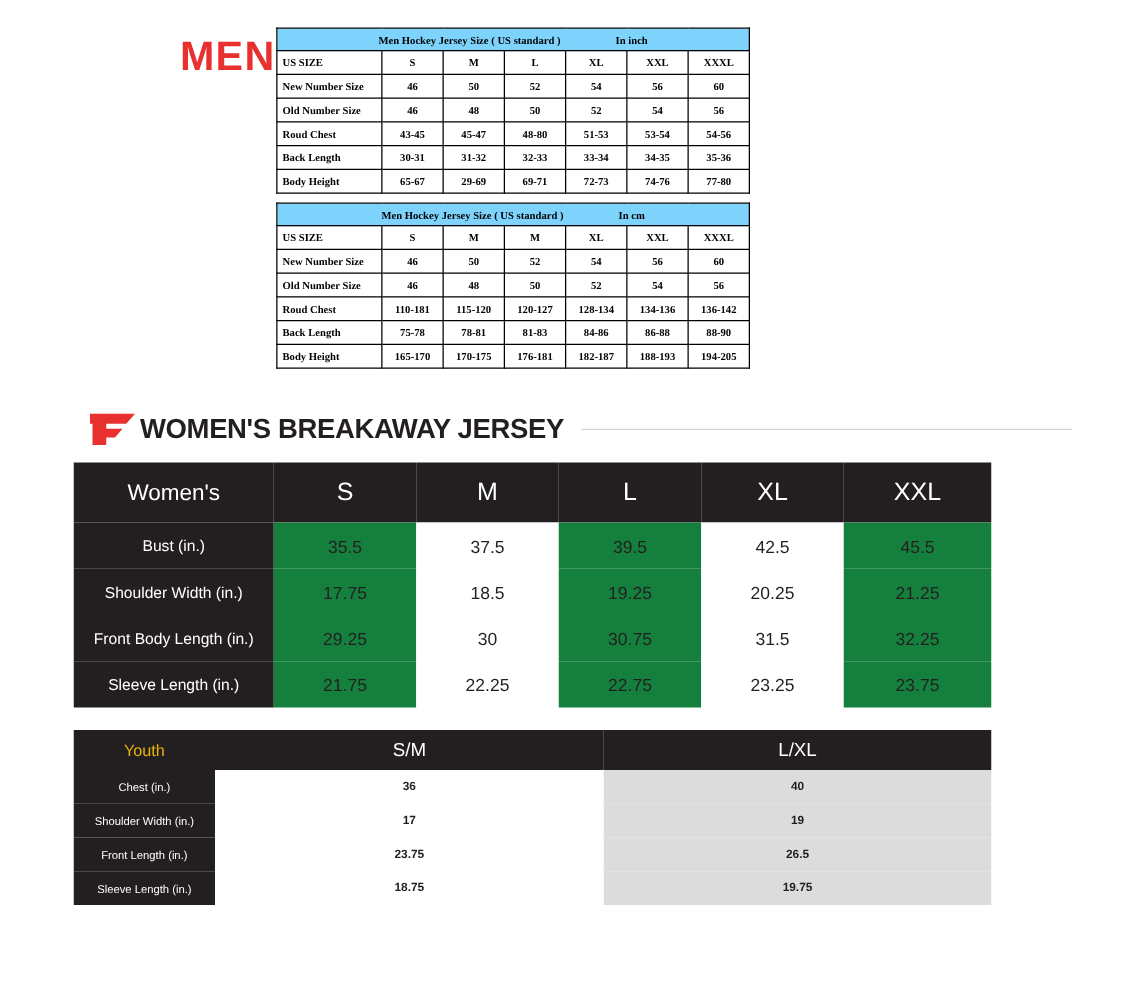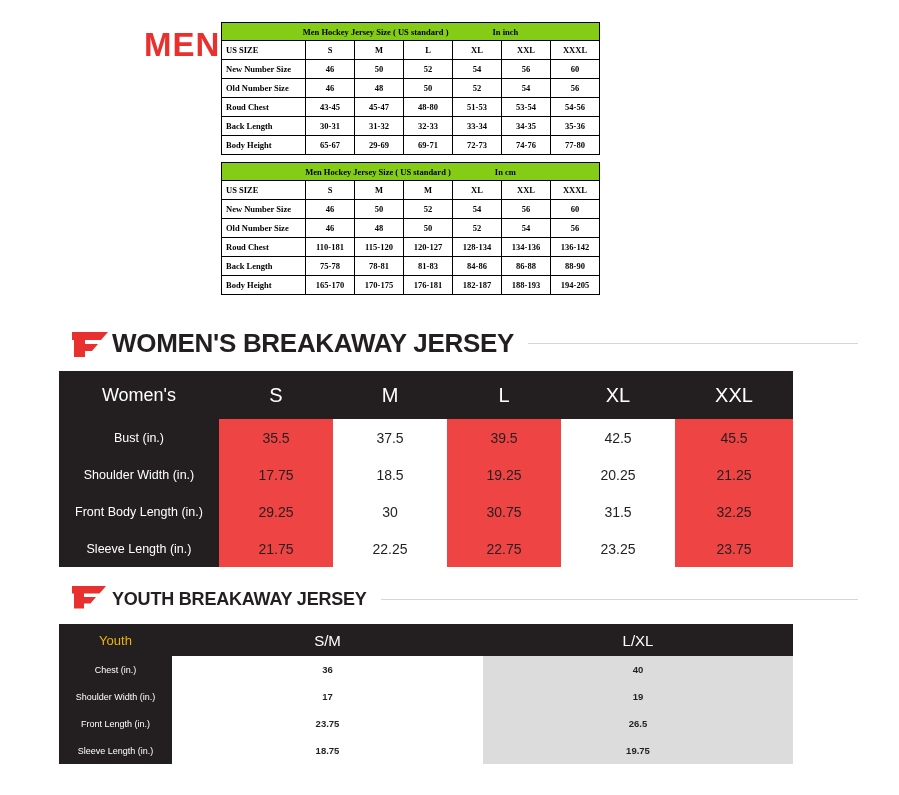--- a/index.html
+++ b/index.html
@@ -52,21 +52,21 @@
     vertical-align: middle;
     font-weight: bold;
     color: #000;
   }
   table.men td.rowhead {
     text-align: left;
     padding-left: 4px;
     font-weight: bold;
   }
   table.men tr.band td {
-    background: #84cc16;
+    background: #7dd3fc;
     font-size: 8.5px;
     font-weight: bold;
     height: 17px;
   }
   .band-inner {
     display: flex;
     justify-content: center;
     gap: 44px;
   }
   table.men td.sizehead {
@@ -81,21 +81,21 @@
     align-items: center;
     margin-top: 10px;
   }
   .logo {
     width: 44px;
     height: 30px;
     flex: none;
     position: relative;
   }
   .sect-heading {
-    font-size: 26px;
+    font-size: 22px;
     font-weight: bold;
     letter-spacing: -0.3px;
     color: #231f20;
     white-space: nowrap;
   }
   .sect-heading.small {
     font-size: 18px;
     letter-spacing: -0.2px;
   }
   .rule {
@@ -144,21 +144,21 @@
     text-align: center;
     height: 35px;
     font-weight: normal;
   }
   table.womens td.val {
     text-align: center;
     font-size: 14px;
     color: #231f20;
     height: 35px;
   }
-  table.womens td.val.shade { background: #ef4444; }
+  table.womens td.val.shade { background: #15803d; }
   table.womens td.val.plain { background: #ffffff; }
 
   
   .youth-wrap {
     position: absolute;
     left: 68px;
     top: 574px;
     width: 790px;
   }
   table.youth {
@@ -429,29 +429,20 @@
       <td class="val plain">22.25</td>
       <td class="val shade">22.75</td>
       <td class="val plain">23.25</td>
       <td class="val shade">23.75</td>
     </tr>
   </tbody>
     </table>
 </div>
 
 <div class="youth-wrap">
-  <div class="divider-row">
-    <div class="logo">
-      <svg width="44" height="26" viewBox="0 0 44 26">
-        <path d="M4 2 L38 2 L31.5 9.5 L16 9.5 L16 13 L28 13 L22.5 19.5 L16 19.5 L16 24.5 L6 24.5 L6 9.5 L4 9.5 Z" fill="#e8312f"></path>
-      </svg>
-    </div>
-    <div class="sect-heading small">YOUTH BREAKAWAY JERSEY</div>
-    <div class="rule"></div>
-  </div>
 
   <table class="youth">
     <colgroup>
       <col style="width:113px">
         <col style="width:311px">
         <col style="width:310px">
     </colgroup>
     <tbody>
         <tr>
       <th class="corner">Youth</th>

